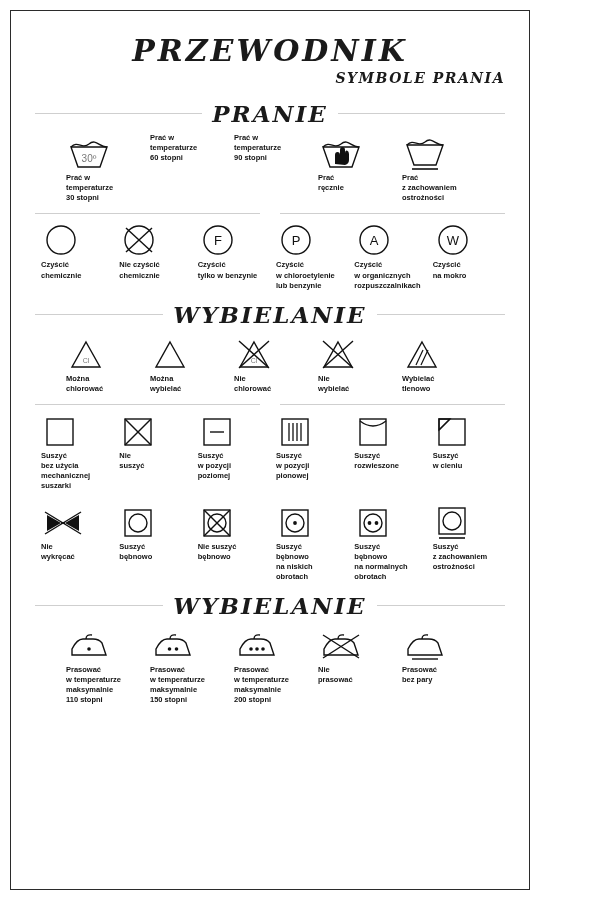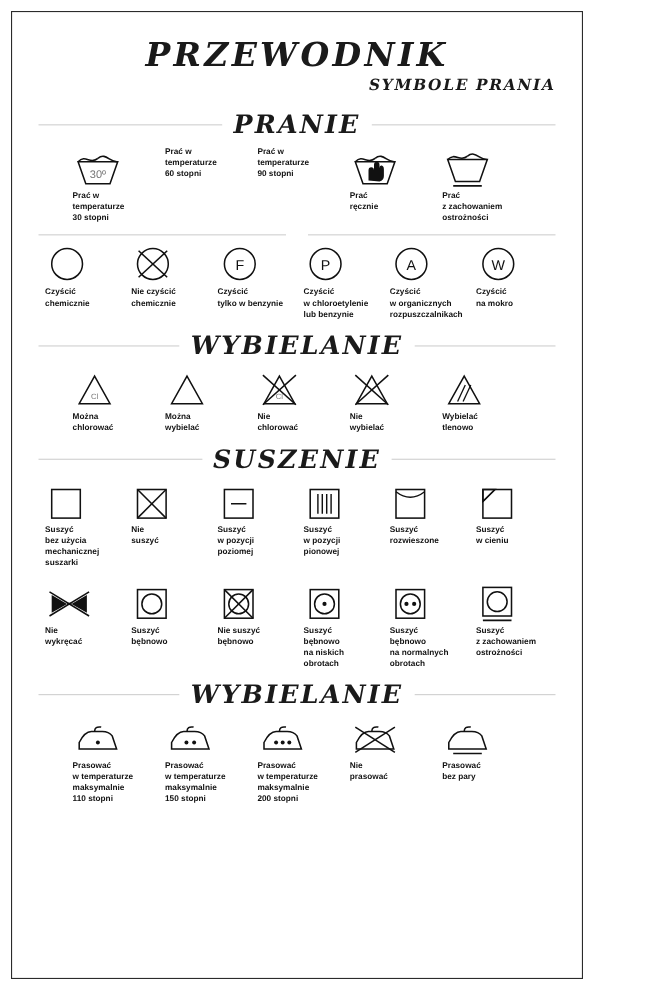--- a/index.html
+++ b/index.html
@@ -310,21 +310,20 @@
             <line x1="19" y1="28" x2="26" y2="13" stroke="#111" stroke-width="1.2"></line>
           </svg>
         </div>
         <div class="caption">Wybielać
 tlenowo</div>
       </div>
     </div>
 
     <div class="section-head">
       <div class="rule left"></div>
-      <div class="section-title">SUSZENIE</div>
       <div class="rule right"></div>
     </div>
     <div class="row">
 
       <div class="cell">
         <div class="glyph">
           <svg width="38" height="34" viewBox="0 0 38 34">
             <rect x="6" y="5" width="26" height="26" fill="none" stroke="#111" stroke-width="1.4"></rect>
           </svg>
         </div>

